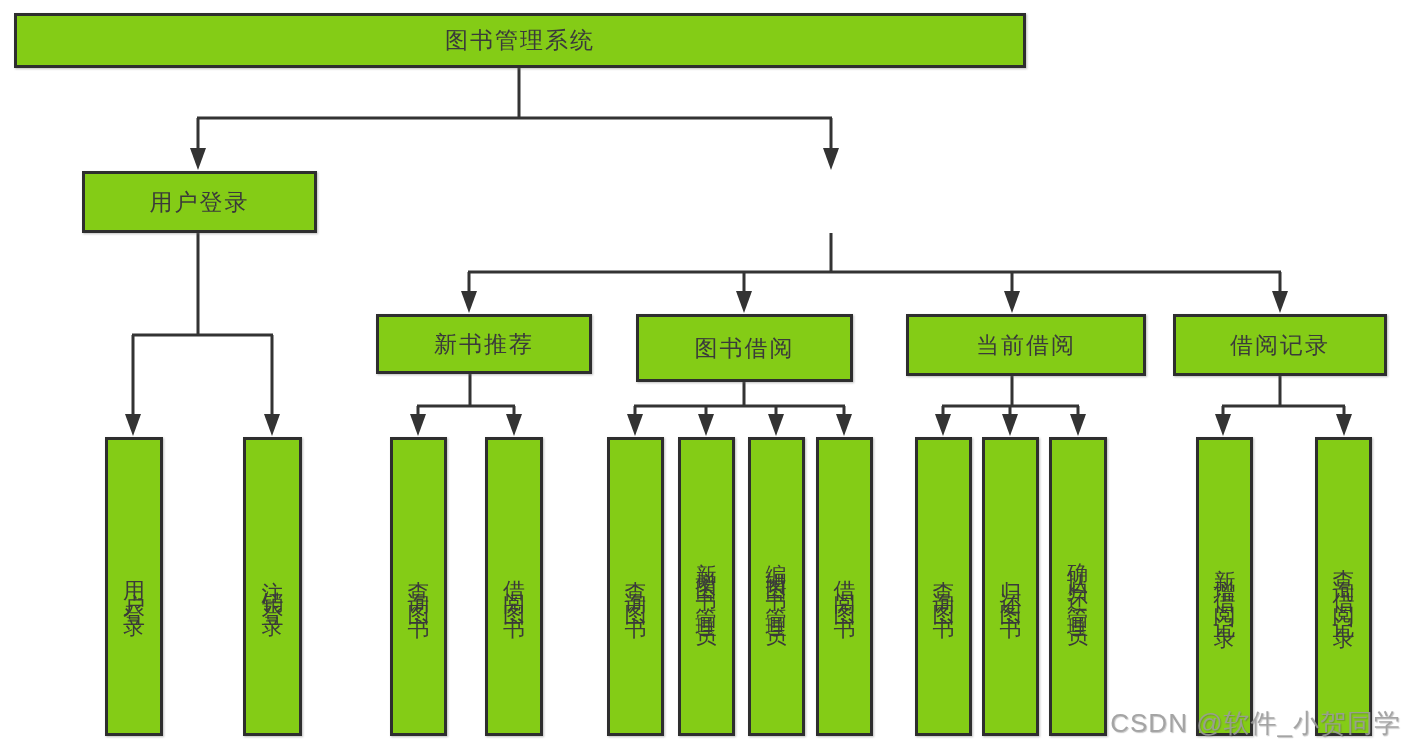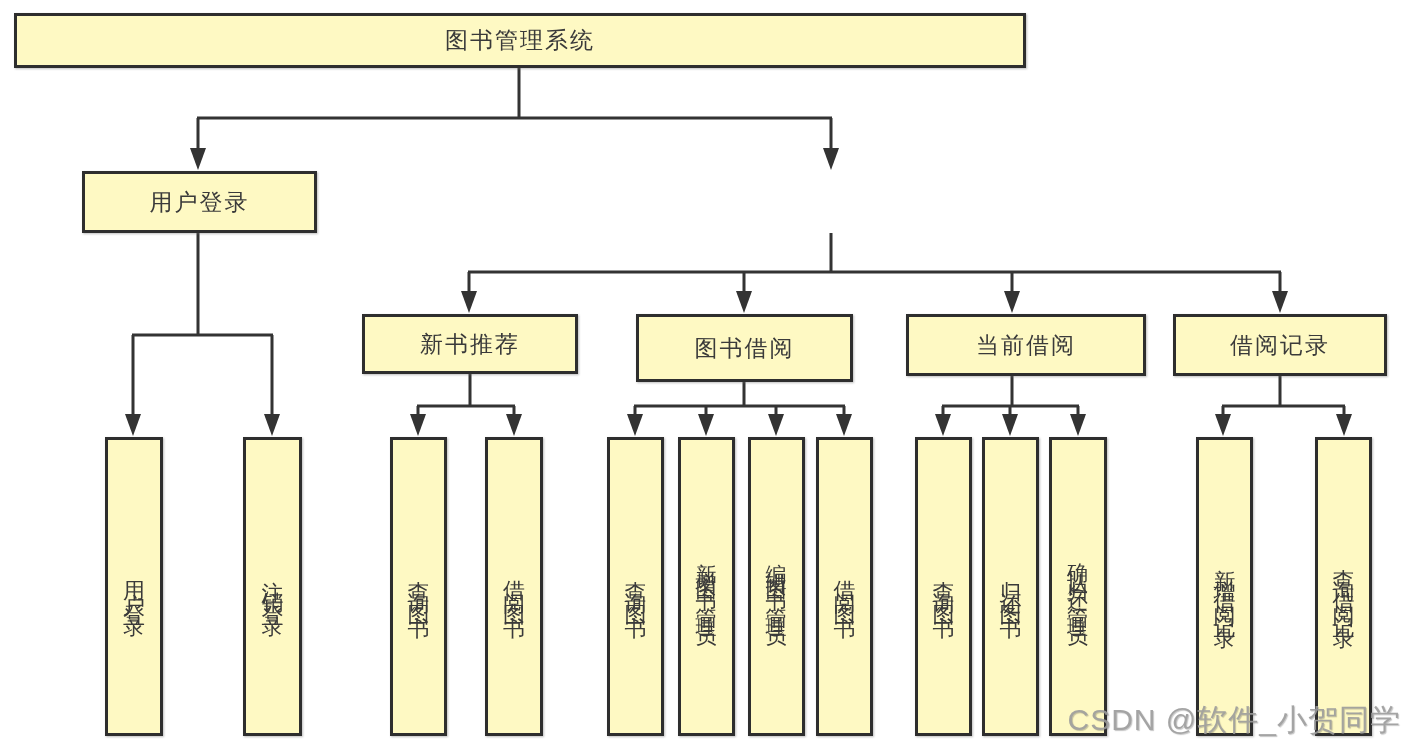--- a/index.html
+++ b/index.html
@@ -8,21 +8,21 @@
     position:relative;
     width:1405px;height:747px;
     background:#ffffff;
     font-family:"Liberation Sans","DejaVu Sans",sans-serif;
     overflow:hidden;
   }
   .node{
     position:absolute;
     box-sizing:border-box;
     border:3px solid #2e2e2e;
-    background:#fef9c3;
+    background:#84cc16;
     display:flex;
     align-items:center;
     justify-content:center;
     color:#3a3a3a;
     box-shadow:1px 1px 2px rgba(110,110,110,0.45);
   }
   .h-node span{
     font-size:23px;
     letter-spacing:2px;
     white-space:nowrap;
@@ -51,21 +51,21 @@
     stroke-width:3;
   }
   #edges polygon.arrow{
     fill:#333333;
     stroke:none;
   }
   #watermark{
     position:absolute;
     right:4px;
     bottom:6px;
-    font-size:30px;
+    font-size:26px;
     letter-spacing:1px;
     color:#9b9b9b;
     opacity:0.9;
     white-space:nowrap;
     z-index:10;
     text-shadow:1px 1px 1px rgba(70,70,70,0.35);
   }
 </style>
 </head>
 <body>
@@ -105,21 +105,21 @@
   </svg>
 
   <div class="node h-node" style="left:14px;top:13px;width:1012px;height:55px;">
     <span>图书管理系统</span>
   </div>
 
   <div class="node h-node" style="left:82px;top:171px;width:235px;height:62px;">
     <span>用户登录</span>
   </div>
 
-  <div class="node h-node" style="left:362px;top:314px;width:216px;height:60px;">
+  <div class="node h-node" style="left:376px;top:314px;width:216px;height:60px;">
     <span>新书推荐</span>
   </div>
   <div class="node h-node" style="left:636px;top:314px;width:217px;height:68px;">
     <span>图书借阅</span>
   </div>
   <div class="node h-node" style="left:906px;top:314px;width:240px;height:62px;">
     <span>当前借阅</span>
   </div>
   <div class="node h-node" style="left:1173px;top:314px;width:214px;height:62px;">
     <span>借阅记录</span>

